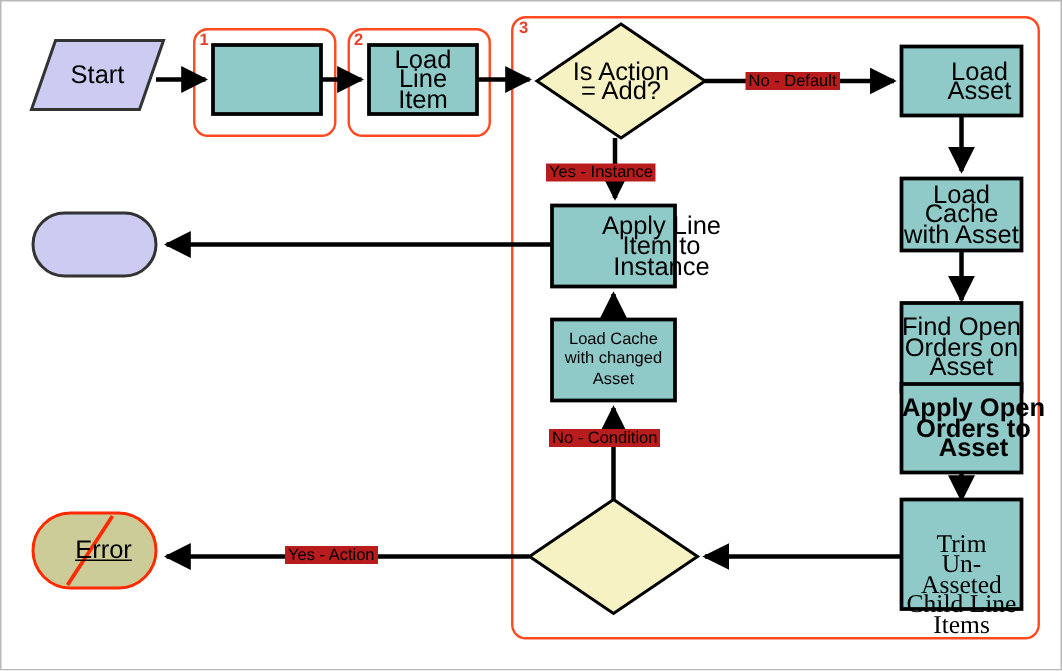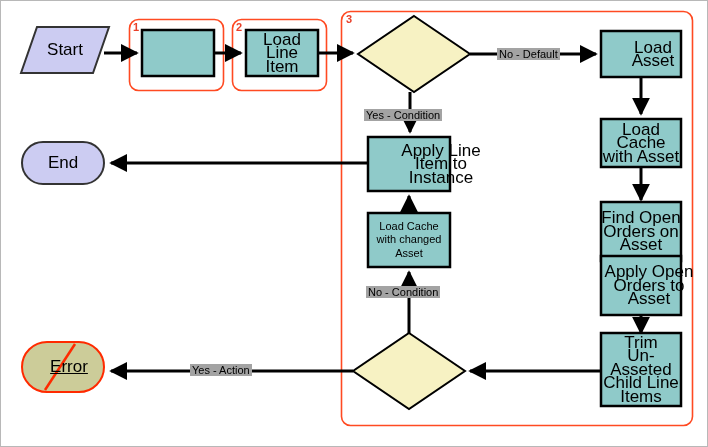--- a/index.html
+++ b/index.html
@@ -38,21 +38,21 @@
     color: #000000;
     pointer-events: none;
     white-space: pre-line;
     font-weight: 400;
   }
   .edge-label {
     position: absolute;
     font-family: "Liberation Sans", sans-serif;
     font-size: 11px;
     color: #000000;
-    background: #a3a3a3;
+    background: #b91c1c;
     padding: 0 2px;
     white-space: nowrap;
     text-align: center;
   }
   .group-number {
     position: absolute;
     font-family: "Liberation Sans", sans-serif;
     font-size: 11px;
     font-weight: bold;
     color: #e8402a;
@@ -130,53 +130,54 @@
   <div class="group-number" style="left:132px; top:20px;">1</div>
   <div class="group-number" style="left:235px; top:20px;">2</div>
   <div class="group-number" style="left:345px; top:12px;">3</div>
 
   <div class="node-label" style="left:20px; top:26px; width:88px; height:46px;">Start</div>
 
 
   <div class="node-label" style="left:245px; top:29px; width:72px; height:46px;">Load Line
 Item</div>
 
+  <div class="node-label" style="left:357px; top:15px; width:112px; height:76px;">Is Action
+= Add?</div>
 
   <div class="node-label" style="left:600px; top:30px; width:80px; height:46px;margin-left:12px;">Load Asset</div>
 
   <div class="node-label" style="left:600px; top:118px; width:80px; height:48px;">Load Cache
 with Asset</div>
 
   <div class="node-label" style="left:600px; top:201px; width:80px; height:59px;">Find Open
 Orders on
 Asset</div>
 
-  <div class="node-label" style="left:600px; top:255px; width:96px; height:59px;">Apply Open
+  <div class="node-label" style="left:600px; top:255px; width:96px; height:59px;font-weight:bold;">Apply Open
 Orders to
 Asset</div>
 
-  <div class="node-label" style="left:600px; top:332px; width:80px; height:73px;">Trim
+  <div class="node-label" style="left:600px; top:352px; width:80px; height:73px;font-family:Liberation Serif, serif;">Trim
 Un-Asseted
 Child Line
 Items</div>
 
   <div class="node-label" style="left:367px; top:136px; width:82px; height:54px;margin-left:32px;">Apply Line
 Item to
 Instance</div>
 
   <div class="node-label" style="left:365px; top:212px; width:86px; height:54px; font-size:11px;">Load Cache
 with changed
 Asset</div>
 
 
-  <div class="node-label" style="left:21px; top:141px; width:82px; height:42px;">End</div>
 
   <div class="node-label" style="left:27px; top:341px; width:82px; height:49px;text-decoration:underline;">Error</div>
 
   <div class="edge-label" style="left:496px; top:47px;">No - Default</div>
 
-  <div class="edge-label" style="left:363px; top:108px;">Yes - Condition</div>
+  <div class="edge-label" style="left:363px; top:108px;">Yes - Instance</div>
 
   <div class="edge-label" style="left:365px; top:285px;">No - Condition</div>
 
   <div class="edge-label" style="left:189px; top:363px;">Yes - Action</div>
 
 </div>
 
 </body></html>

